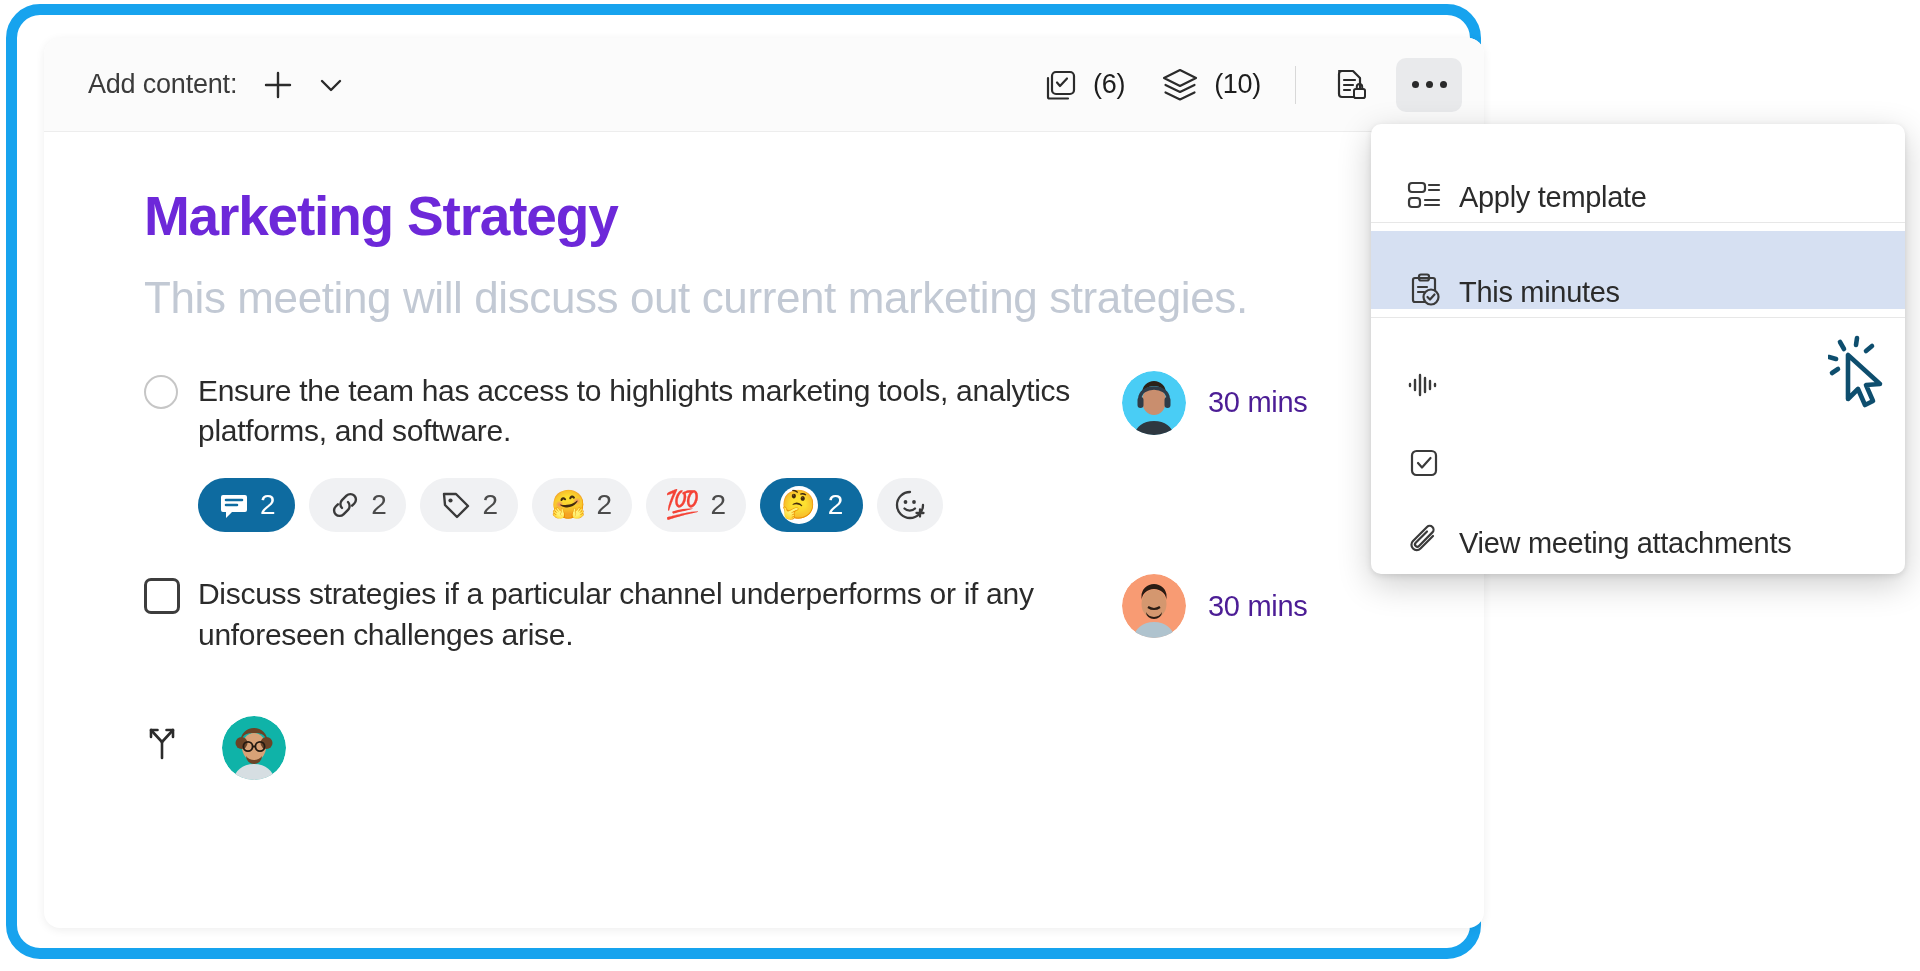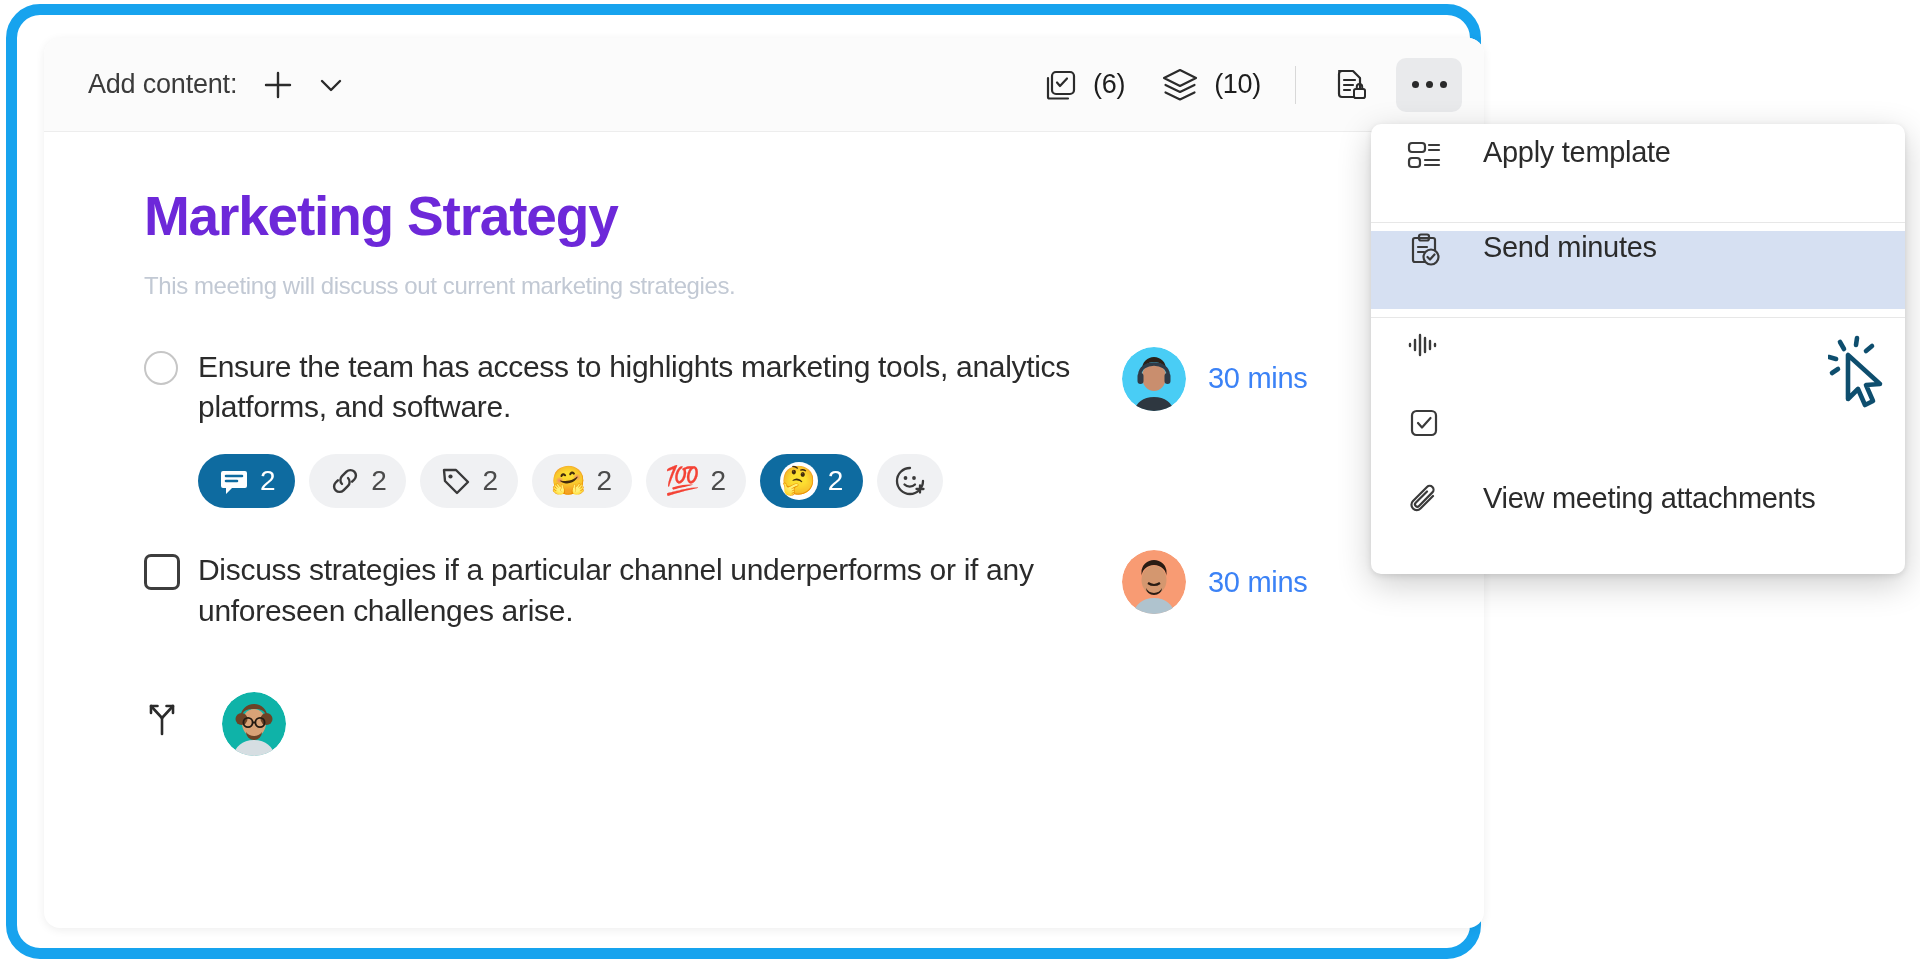--- a/index.html
+++ b/index.html
@@ -119,21 +119,21 @@
   }
   .doc-title {
     font-size: 55px;
     font-weight: bold;
     color: #6d28d9;
     letter-spacing: -1.2px;
     margin: 0 0 26px 0;
     line-height: 1.05;
   }
   .doc-subtitle {
-    font-size: 24px;
+    font-size: 44px;
     color: #C2C9D4;
     letter-spacing: -0.4px;
     margin: 0 0 44px 0;
     line-height: 1.2;
   }
 
   
   .agenda-row {
     display: flex;
     align-items: flex-start;
@@ -180,21 +180,21 @@
   }
   .avatar {
     width: 64px; height: 64px;
     border-radius: 50%;
     overflow: hidden;
     position: relative;
     flex: 0 0 auto;
   }
   .duration {
     font-size: 29px;
-    color: #3b82f6;
+    color: #4c1d95;
     letter-spacing: -0.3px;
     white-space: nowrap;
   }
 
   
   .chips {
     display: flex;
     align-items: center;
     gap: 14px;
     margin: 26px 0 40px 54px;
@@ -238,22 +238,22 @@
     width: 534px;
     background: #ffffff;
     border-radius: 10px;
     box-shadow: 0 10px 34px rgba(0,0,0,0.20), 0 2px 6px rgba(0,0,0,0.10);
     padding: 12px 0 14px 0;
     box-sizing: border-box;
     z-index: 40;
   }
   .menu-item {
     display: flex;
-    align-items: flex-start;
-    gap: 40px;
+    align-items: flex-end;
+    gap: 16px;
     height: 78px;
     padding: 0 34px;
     cursor: pointer;
     box-sizing: border-box;
   }
   .menu-item .mlabel {
     font-size: 29px;
     color: #2B2B2B;
     letter-spacing: -0.3px;
     white-space: nowrap;
@@ -511,21 +511,21 @@
     <div class="menu-item highlight">
       <span class="menu-icon">
         <svg width="36" height="36" viewBox="0 0 36 36">
           <path d="M9 6 h18 a2 2 0 0 1 2 2 v20 a2 2 0 0 1 -2 2 H9 a2 2 0 0 1 -2 -2 V8 a2 2 0 0 1 2 -2Z" fill="none" stroke="#3A3A3A" stroke-width="2.2"></path>
           <rect x="13" y="2.5" width="10" height="6" rx="2" fill="none" stroke="#3A3A3A" stroke-width="2.2"></rect>
           <path d="M12 15 h9 M12 20 h6" stroke="#3A3A3A" stroke-width="2.2" stroke-linecap="round"></path>
           <circle cx="25" cy="25" r="7.5" fill="#D6E0F2" stroke="#3A3A3A" stroke-width="2.2"></circle>
           <path d="M21.5 25 L24 27.5 L28.5 22.5" fill="none" stroke="#3A3A3A" stroke-width="2.2" stroke-linecap="round" stroke-linejoin="round"></path>
         </svg>
       </span>
-      <span class="mlabel">Send minutes</span>
+      <span class="mlabel">This minutes</span>
     </div>
 
     <div class="menu-sep"></div>
 
     <div class="menu-item">
       <span class="menu-icon">
         <svg width="36" height="36" viewBox="0 0 36 36">
           <path d="M4 17 v2" stroke="#3A3A3A" stroke-width="2.4" stroke-linecap="round"></path>
           <path d="M9 13 v10" stroke="#3A3A3A" stroke-width="2.4" stroke-linecap="round"></path>
           <path d="M14 8 v20" stroke="#3A3A3A" stroke-width="2.4" stroke-linecap="round"></path>

